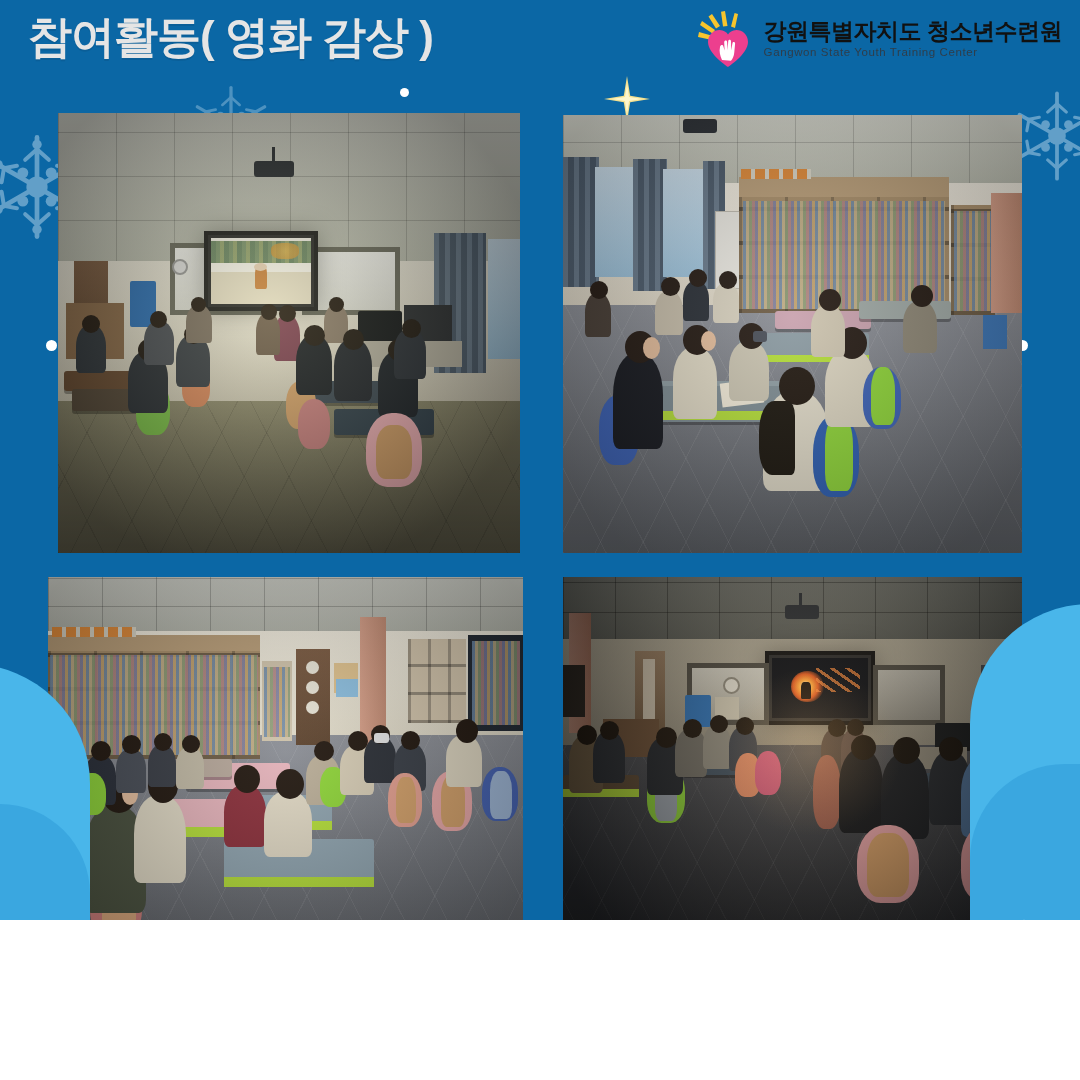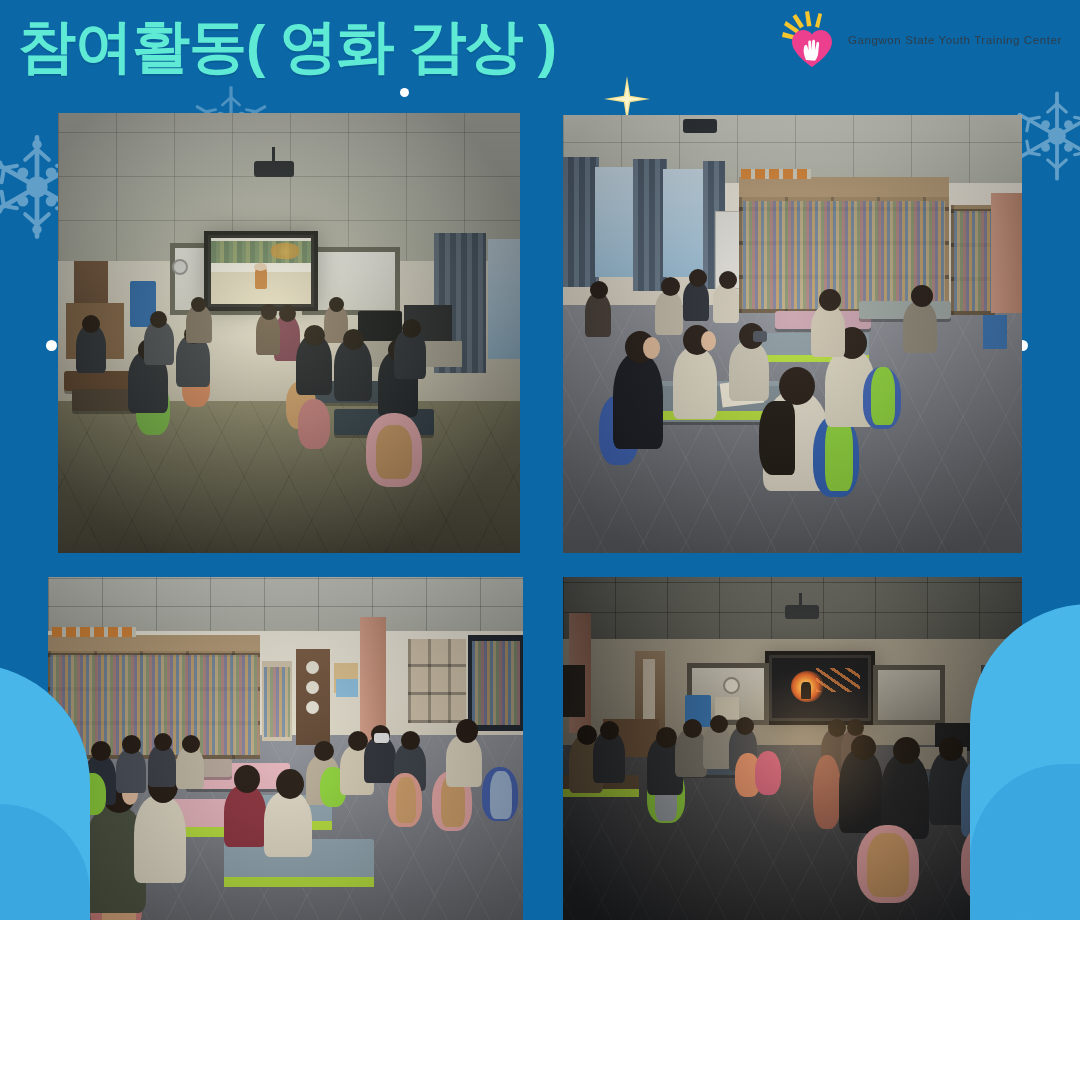--- a/index.html
+++ b/index.html
@@ -33,23 +33,23 @@
   }
   .blob-right2{
     position:absolute;right:-40px;bottom:86px;width:150px;height:230px;
     background:#3aa7e0;border-radius:95px 0 0 0;
   }
   .tree{position:absolute;bottom:86px;}
   .tree svg{display:block;}
 
   
   .title{
-    position:absolute;left:18px;top:8px;
-    font-size:58px;font-weight:bold;
-    color:#5eead4;
+    position:absolute;left:28px;top:8px;
+    font-size:44px;font-weight:bold;
+    color:#e5e5e5;
     letter-spacing:-1px;
     text-shadow:0 2px 0 rgba(0,0,0,.08);
     white-space:nowrap;
   }
 
   
   .logo{position:absolute;right:18px;top:10px;display:flex;align-items:center;gap:8px;}
   .logo-mark{position:relative;width:62px;height:58px;flex:0 0 auto;}
   .logo-text{display:flex;flex-direction:column;line-height:1;}
   .logo-ko{font-size:23px;font-weight:bold;color:#111;letter-spacing:-0.5px;white-space:nowrap;}
@@ -135,20 +135,21 @@
                  C35.4 22.2 38.2 20 42.4 20 C48.4 20 54 24.5 54 32 C54 44 34 57 34 57 Z" fill="#ec3f8e"></path>
         <g fill="#ffffff">
           <path d="M28 50 C26 46 25 41 26 37 C26.6 34.6 28.8 34.4 29.4 36.4 L30.6 40.6
                    L30.2 32.2 C30.2 30.1 33 30.1 33.1 32.1 L33.6 40.2 L34.2 31.4
                    C34.3 29.3 37 29.4 37 31.4 L37.2 40.2 L38.4 33.4
                    C38.7 31.4 41.3 31.8 41.1 33.8 L40.3 42.2 C40 46 38.6 49 37 50.8 Z"></path>
         </g>
       </svg>
     </div>
     <div class="logo-text">
+      <div class="logo-ko">강원특별자치도 청소년수련원</div>
       <div class="logo-en">Gangwon State Youth Training Center</div>
     </div>
   </div>
 
   <div class="snow snow-strong" style="left:-22px;top:128px;">
     <svg width="118" height="118" viewBox="0 0 100 100">
       <g stroke="#b9d8ec" stroke-width="4" stroke-linecap="round" fill="#b9d8ec">
         <line x1="50" y1="8" x2="50" y2="92"></line>
         <line x1="13.6" y1="29" x2="86.4" y2="71"></line>
         <line x1="13.6" y1="71" x2="86.4" y2="29"></line>

